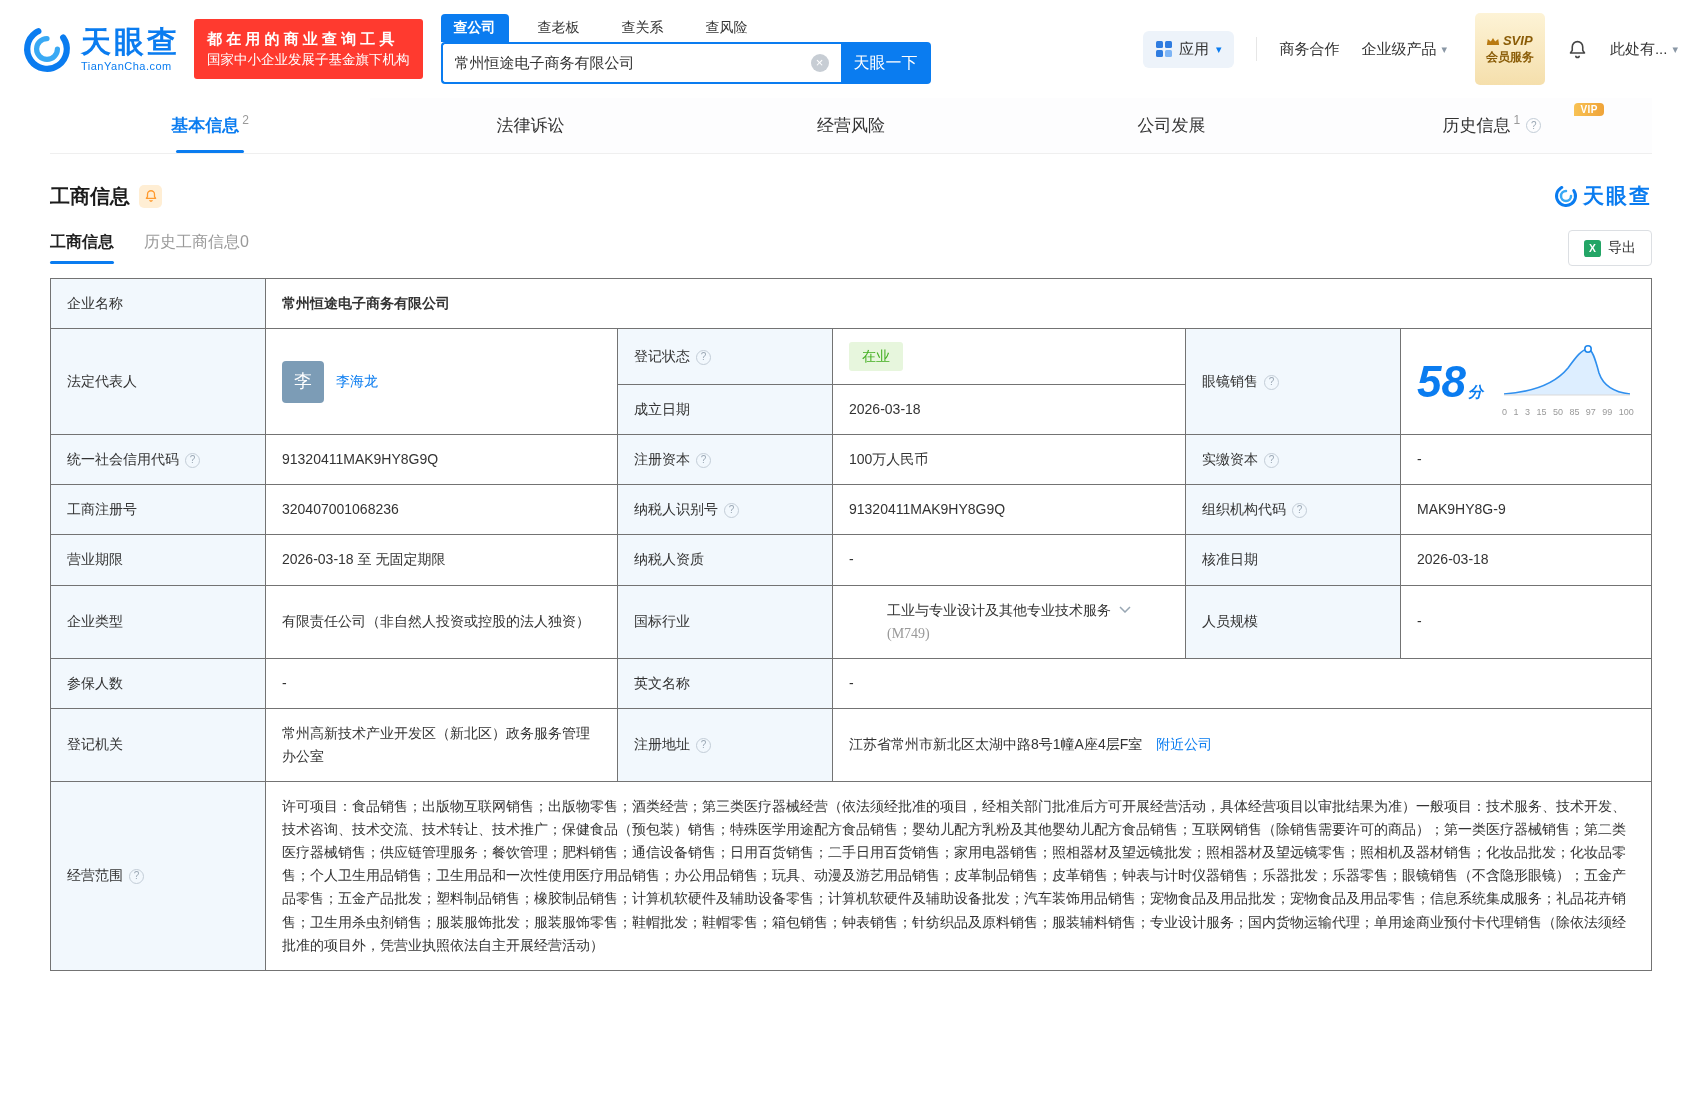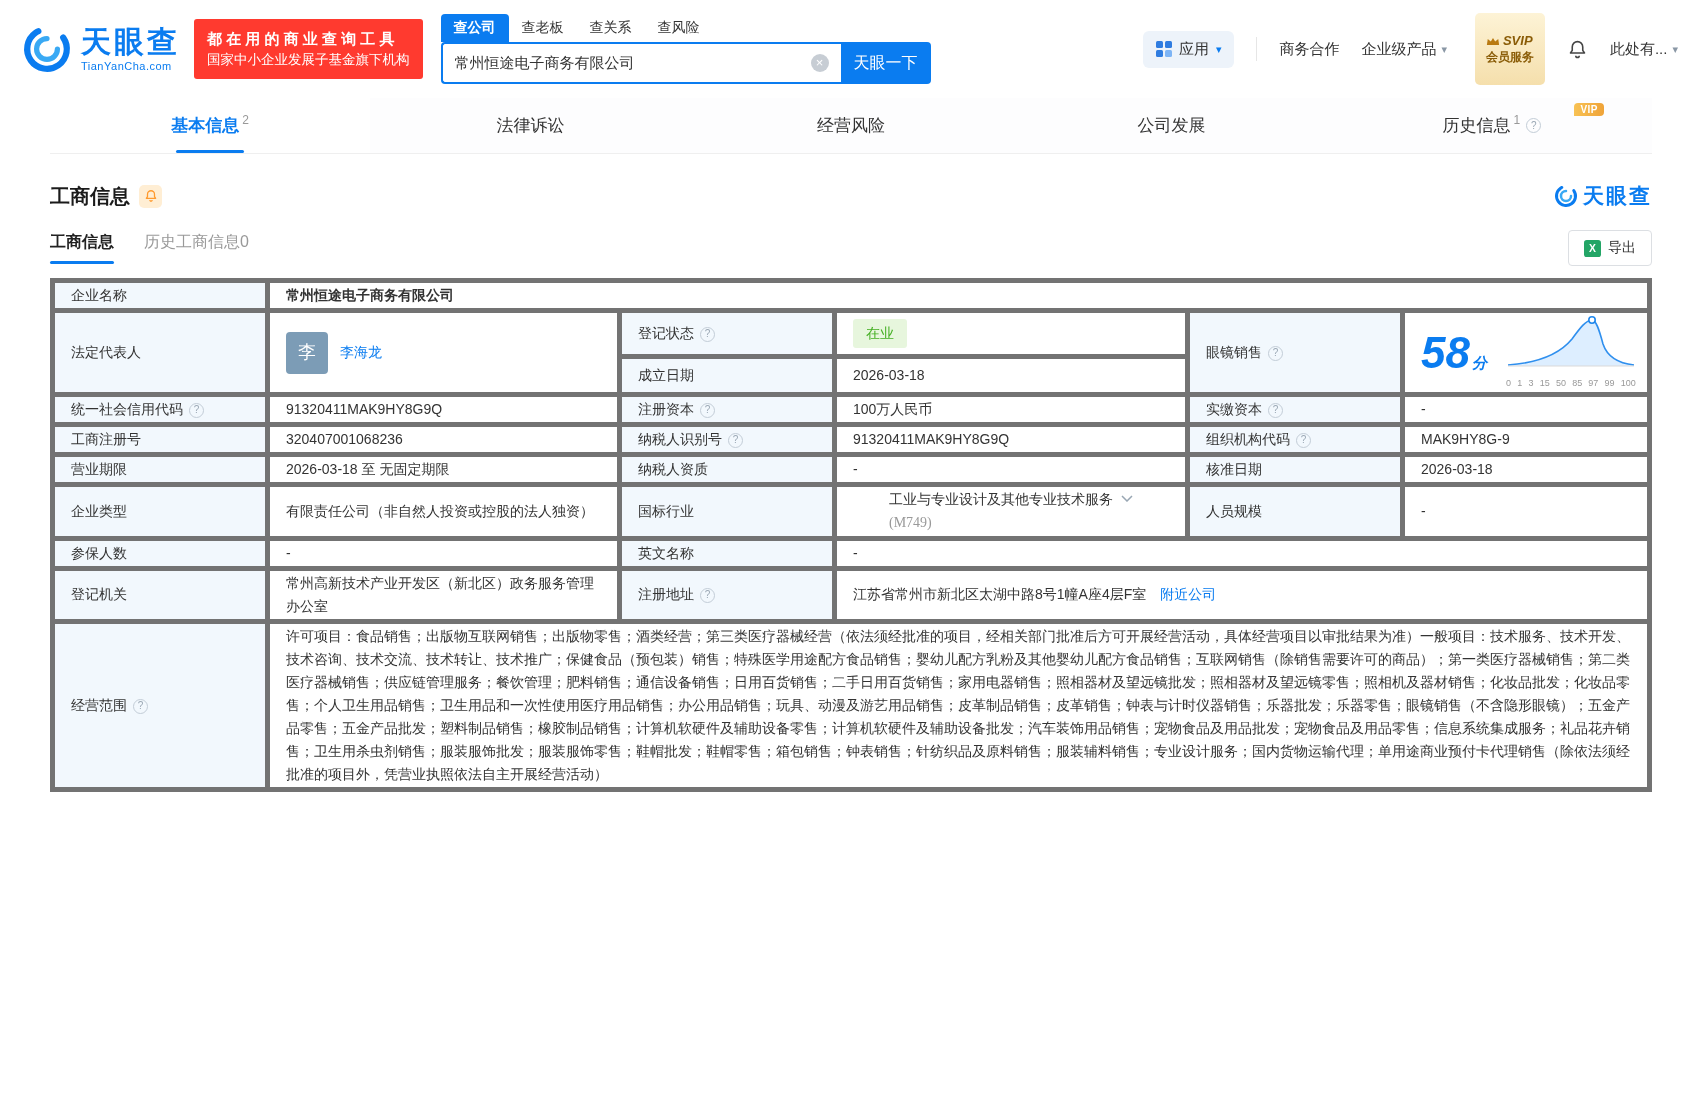--- a/index.html
+++ b/index.html
@@ -15,21 +15,21 @@
   .top-header { display:flex; align-items:center; height:98px; padding:0 24px 0 22px; background:#fff; }
   .logo { display:flex; align-items:center; gap:9px; }
   .logo-mark { width:50px; height:50px; }
   .logo-cn { font-size:30px; font-weight:bold; color:#0a7cf0; letter-spacing:3px; line-height:1; }
   .logo-en { font-size:11px; color:#0a7cf0; margin-top:3px; letter-spacing:.5px; }
   .promo { background:#ff3a2f; color:#ffffff; margin-left:14px; padding:8px 13px; border-radius:3px; }
   .promo-l1 { font-size:15px; font-weight:bold; line-height:1.55; }
   .promo-l2 { font-size:13.5px; line-height:1.55; }
 
   .search-area { margin-left:18px; }
-  .search-tabs { display:flex; align-items:flex-start; }
+  .search-tabs { display:flex; align-items:flex-start;gap:16px; }
   .search-tab { font-size:14px; color:#333; padding:5px 13px; }
   .search-tab.active { background:#0a7cf0; color:#fff; border-radius:4px 4px 0 0; font-weight:bold; }
   .search-row { display:flex; }
   .search-input-wrap { width:400px; height:42px; border:2px solid #0a7cf0; border-right:none; border-radius:4px 0 0 4px; display:flex; align-items:center; padding:0 12px; background:#fff; }
   .search-input { flex:1; border:none; outline:none; font-size:15px; color:#333; font-family:inherit; background:transparent; }
   .clear-btn { width:18px; height:18px; border-radius:50%; background:#c7cdd4; color:#fff; font-size:13px; line-height:17px; text-align:center; flex:0 0 auto; }
   .search-btn { width:90px; height:42px; background:#0a7cf0; color:#fff; border:none; font-size:16px; border-radius:0 4px 4px 0; font-family:inherit; }
 
   .header-right { margin-left:auto; display:flex; align-items:center; gap:22px; font-size:15px; color:#333; white-space:nowrap; }
   .apps-btn { display:flex; align-items:center; gap:7px; background:#edf3fa; border-radius:6px; padding:9px 13px; }
@@ -60,21 +60,21 @@
 
   
   .subtabs-row { display:flex; align-items:center; margin:20px 50px 0; }
   .subtab { font-size:16px; padding-bottom:11px; margin-right:30px; color:#999; position:relative; }
   .subtab.active { color:#222; font-weight:bold; }
   .subtab.active::after { content:""; position:absolute; bottom:0; left:0; width:100%; height:3px; background:#0a7cf0; border-radius:2px; }
   .export-btn { margin-left:auto; display:flex; align-items:center; gap:7px; border:1px solid #dcdfe3; background:#fff; border-radius:4px; padding:8px 15px; font-size:14px; color:#333; font-family:inherit; }
 
   
   .info-table { width:1602px; margin:12px 50px 40px; border-collapse:collapse; table-layout:fixed; }
-  .info-table td { border:5px solid #737373; padding:1px 16px; line-height:1.65; font-size:14px; color:#333; vertical-align:middle; word-break:break-all; }
+  .info-table td { border:1px solid #737373; padding:13px 16px; line-height:1.65; font-size:14px; color:#333; vertical-align:middle; word-break:break-all; }
   .info-table td.lbl { background:#f2f8fd; color:#333; }
   .c-lbl { width:215px; } .c-v1 { width:352px; } .c-v2 { width:353px; } .c-v3 { width:auto; }
   .strong { font-weight:bold; }
   .rep { display:flex; align-items:center; gap:12px; }
   .avatar { width:42px; height:42px; border-radius:4px; background:#7c9cb6; color:#fff; font-size:18px; display:flex; align-items:center; justify-content:center; flex:0 0 auto; }
   .link { color:#0a7cf0; text-decoration:none; }
   .badge-green { display:inline-block; background:#e7f6dd; color:#44af22; padding:3px 13px; border-radius:3px; font-size:14px; }
   .score-cell { vertical-align:middle; }
   .score-wrap { display:flex; align-items:center; gap:19px; }
   .score-num { color:#0a7cf0; font-size:44px; font-weight:bold; font-style:italic; line-height:1; white-space:nowrap; }

